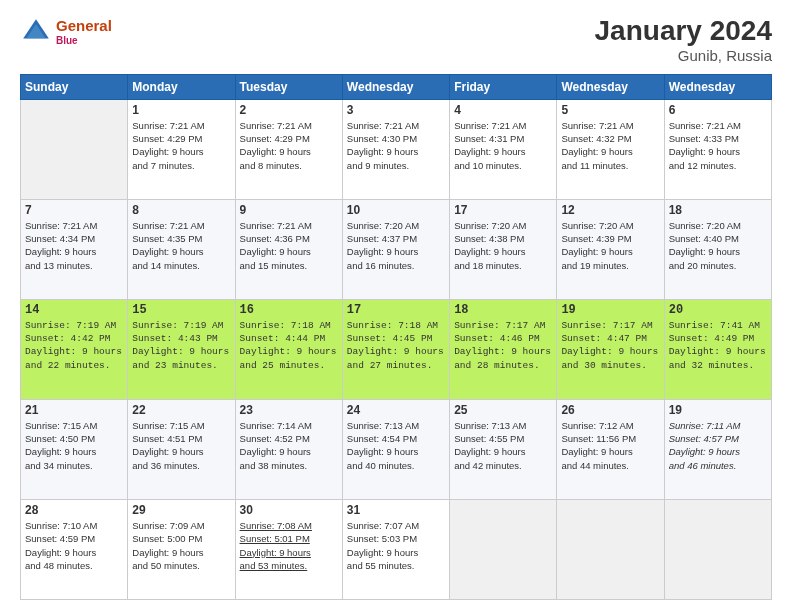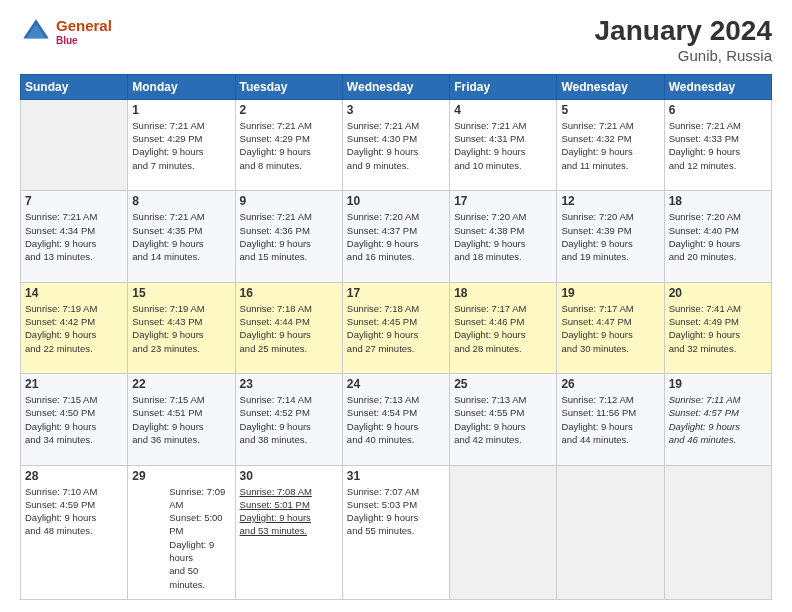--- a/index.html
+++ b/index.html
@@ -222,21 +222,21 @@
 and 19 minutes.</div>
           </td>
           <td>
             <span class="day-num">18</span>
             <div class="day-info" style="white-space: pre-line;">Sunrise: 7:20 AM
 Sunset: 4:40 PM
 Daylight: 9 hours
 and 20 minutes.</div>
           </td>
         </tr>
-        <tr style="background: #fef9c3;">
+        <tr style="background: #bef264; font-family: Liberation Mono, monospace;">
           <td>
             <span class="day-num">14</span>
             <div class="day-info" style="white-space: pre-line;">Sunrise: 7:19 AM
 Sunset: 4:42 PM
 Daylight: 9 hours
 and 22 minutes.</div>
           </td>
           <td>
             <span class="day-num">15</span>
             <div class="day-info" style="white-space: pre-line;">Sunrise: 7:19 AM
@@ -334,21 +334,21 @@
         <tr style="background: rgb(255, 255, 255);">
           <td>
             <span class="day-num">28</span>
             <div class="day-info" style="white-space: pre-line;">Sunrise: 7:10 AM
 Sunset: 4:59 PM
 Daylight: 9 hours
 and 48 minutes.</div>
           </td>
           <td>
             <span class="day-num">29</span>
-            <div class="day-info" style="white-space: pre-line; margin-left: 37px;">Sunrise: 7:09 AM
+            <div class="day-info" style="white-space: pre-line;">Sunrise: 7:09 AM
 Sunset: 5:00 PM
 Daylight: 9 hours
 and 50 minutes.</div>
           </td>
           <td>
             <span class="day-num">30</span>
             <div class="day-info" style="white-space: pre-line; text-decoration: underline;">Sunrise: 7:08 AM
 Sunset: 5:01 PM
 Daylight: 9 hours
 and 53 minutes.</div>

